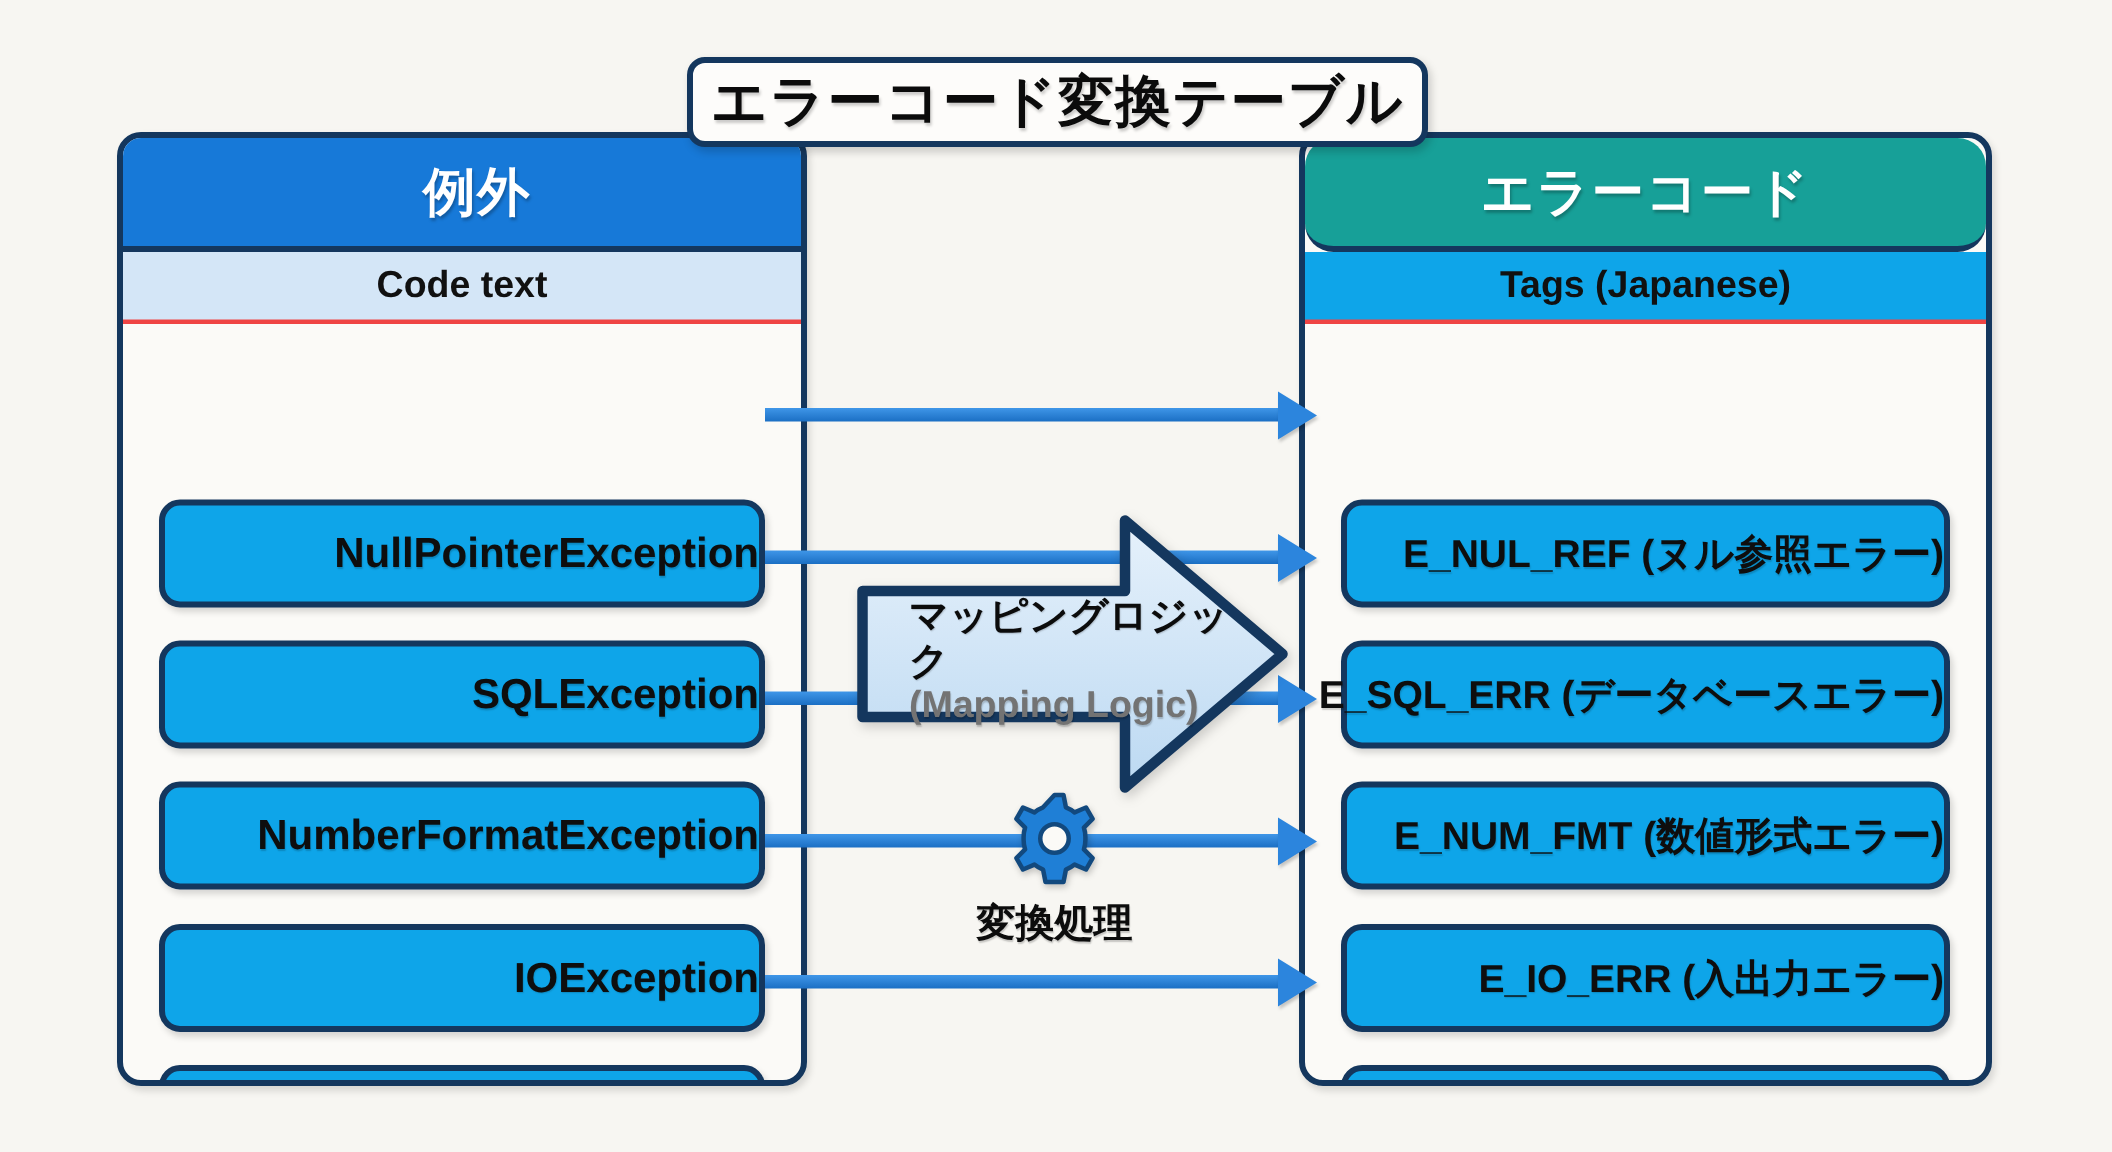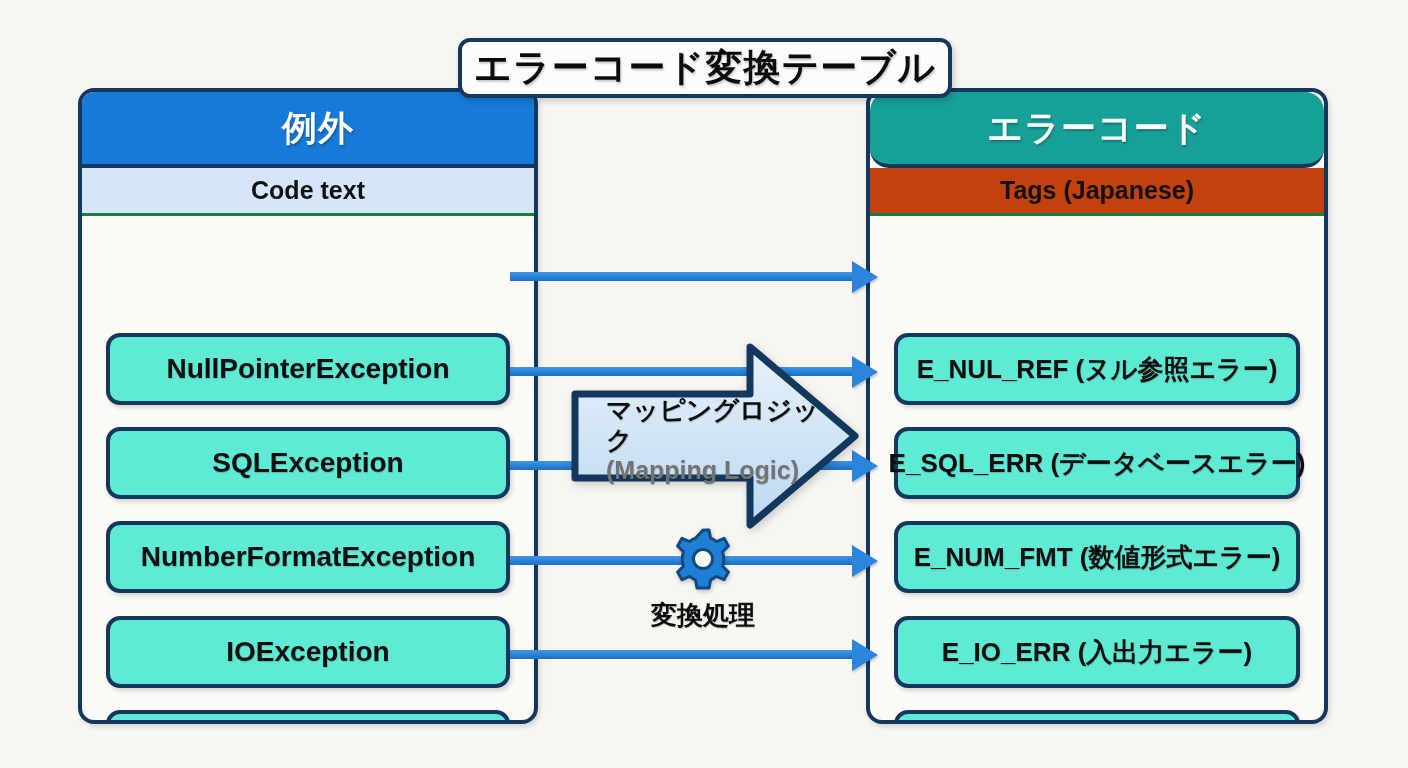--- a/index.html
+++ b/index.html
@@ -50,45 +50,45 @@
   .col-subheader {
     position: absolute;
     left: 0; right: 0; top: 76px;
     height: 48px;
     display: flex;
     align-items: center;
     justify-content: center;
     color: #111111;
     font-size: 25px;
     font-weight: bold;
-    border-bottom: 3px solid #15803d;
+    border-bottom: 3px solid #ef4444;
     box-sizing: border-box;
   }
   #left-panel  .col-subheader { background: #d4e6f7; }
-  #right-panel .col-subheader { background: #c2410c; text-align: center; }
+  #right-panel .col-subheader { background: #0ea5e9; text-align: center; }
 
   .rows {
     position: absolute;
     left: 0; right: 0;
     top: 127px;
     bottom: 0;
   }
 
   .item {
     position: absolute;
     left: 24px;
     right: 24px;
     height: 72px;
     border: 4px solid #14375e;
     border-radius: 14px;
-    background: #5eead4;
+    background: #0ea5e9;
     box-sizing: border-box;
     display: flex;
     align-items: center;
-    justify-content: center;
+    justify-content: flex-end;
     box-shadow: 2px 3px 4px rgba(0,0,0,0.15);
   }
   .item-label {
     font-size: 28px;
     font-weight: bold;
     color: #0e0e0e;
     white-space: nowrap;
     text-shadow: 0.5px 1px 1px rgba(0,0,0,0.18);
   }
   #right-panel .item-label { font-size: 26px; }

